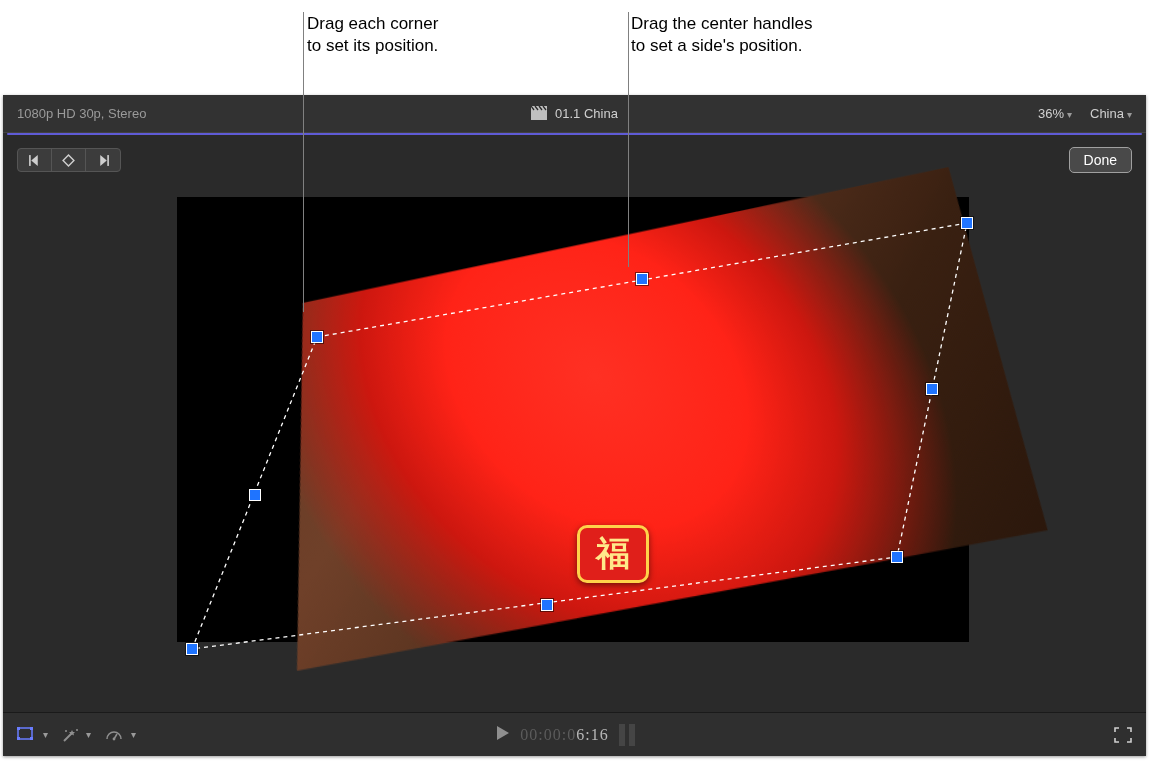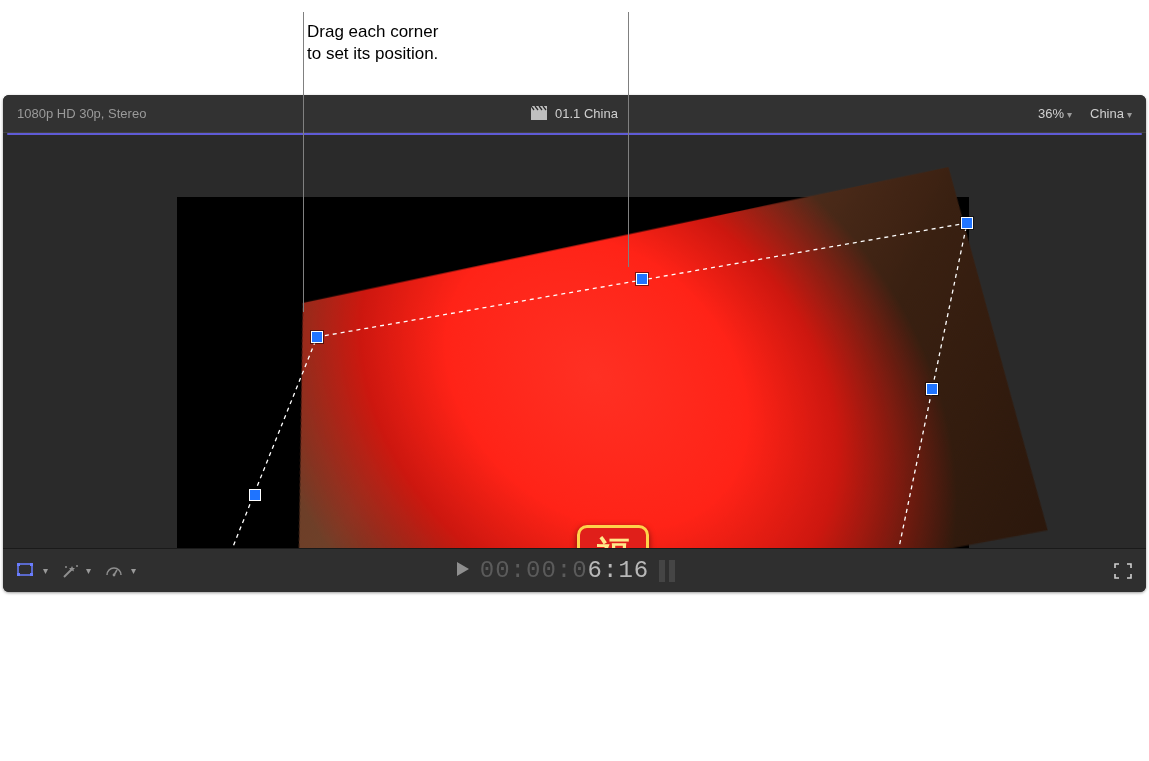--- a/index.html
+++ b/index.html
@@ -25,21 +25,21 @@
     background:var(--bg-page);
     font-family:-apple-system,BlinkMacSystemFont,"Helvetica Neue",Arial,sans-serif;
     width:1149px;
     height:761px;
     overflow:hidden;
     position:relative;
   }
   
   .callouts{
     position:absolute;
-    top:16px;left:0;right:0;
+    top:8px;left:0;right:0;
     height:74px;
   }
   .callout{
     position:absolute;
     font-size:17px;
     line-height:22px;
     color:var(--callout-text);
     white-space:pre;
   }
   .callout.c1{left:307px;top:5px;}
@@ -49,23 +49,23 @@
     width:1px;
     background:var(--callout);
   }
   .callout-line.l1{left:303px;top:12px;height:300px;}
   .callout-line.l2{left:628px;top:12px;height:255px;}
 
   
   .app{
     position:absolute;
     left:3px;top:95px;
-    width:1143px;height:497px;
+    width:1143px;height:661px;
     background:var(--bg-app);
-    border-radius:6px;
+    border-radius:0;
     overflow:hidden;
     box-shadow:0 1px 3px rgba(0,0,0,.4);
   }
   .app-header{
     display:flex;
     align-items:center;
     height:38px;
     background:var(--bg-header);
     border-bottom:1px solid var(--border-header);
     font-size:13px;
@@ -209,42 +209,44 @@
   .ftr-icon{display:flex;align-items:center;gap:3px;color:var(--text-dim);}
   .ftr-icon svg{display:block;}
   .tc-group{
     position:absolute;left:0;right:0;
     display:flex;align-items:center;justify-content:center;gap:10px;
     pointer-events:none;
   }
   .tc-group *{pointer-events:auto;}
   .play-icon{color:#8f8f8f;}
   .timecode{
-    font-family:Liberation Mono, monospace;
-    font-size:24px;
+    font-family:Liberation Serif, serif;
+    font-size:16px;
     letter-spacing:1px;
   }
   .tc-dim{color:#5b5b5b;}
   .tc-bright{color:#b8b8b8;}
   .audio-bars{
     width:34px;height:22px;
     background:
       linear-gradient(#555,#555) 0 0/6px 100% no-repeat,
       linear-gradient(#555,#555) 10px 0/6px 100% no-repeat;
     opacity:.6;
   }
   .footer-right{margin-left:auto;color:var(--text-dim);}
   .footer-right svg{display:block;}
 </style>
 </head>
 <body>
 
 <div class="callouts">
   <div class="callout c1">Drag each corner
 to set its position.</div>
+  <div class="callout c2">Drag the center handles
+to set a side's position.</div>
 </div>
 
 <div class="app">
 
   <div class="app-header">
     <div class="header-left">
       <span class="hdr-link dim">1080p HD 30p, Stereo</span>
     </div>
     <div class="header-center">
       <span class="clapper-icon">
@@ -260,20 +262,43 @@
       <span class="hdr-link">
         <span>36%</span><span class="chevron">▾</span>
       </span>
       <span class="hdr-link">
         <span>China</span><span class="chevron">▾</span>
       </span>
     </div>
   </div>
   <div class="purple-bar"></div>
 
+  <div class="toolbar">
+    <div class="seg-group">
+      <div class="seg-btn">
+        <svg viewBox="0 0 12 12">
+            <path d="M9 1 L3 6 L9 11 Z" fill="#cfcfcf"></path>
+            <rect x="1" y="1" width="1.5" height="10" fill="#cfcfcf"></rect>
+          </svg>
+      </div>
+      <div class="seg-btn">
+        <svg viewBox="0 0 12 12">
+            <rect x="6" y="0" width="0" height="0"></rect>
+            <path d="M6 1 L11 6 L6 11 L1 6 Z" fill="none" stroke="#cfcfcf" stroke-width="1.3"></path>
+          </svg>
+      </div>
+      <div class="seg-btn">
+        <svg viewBox="0 0 12 12">
+            <path d="M3 1 L9 6 L3 11 Z" fill="#cfcfcf"></path>
+            <rect x="9.5" y="1" width="1.5" height="10" fill="#cfcfcf"></rect>
+          </svg>
+      </div>
+    </div>
+    <button class="done-btn">Done</button>
+  </div>
 
   <div class="viewer">
     <div class="frame-black"></div>
     <div class="distort-wrap">
       <div class="skewed-media"></div>
       <div class="lantern-tag">福</div>
     </div>
     <svg class="quad-svg" viewBox="0 0 792 455">
       <polygon id="quad-poly" points="140,140 790,26 720,360 15,452"></polygon>
     </svg>

